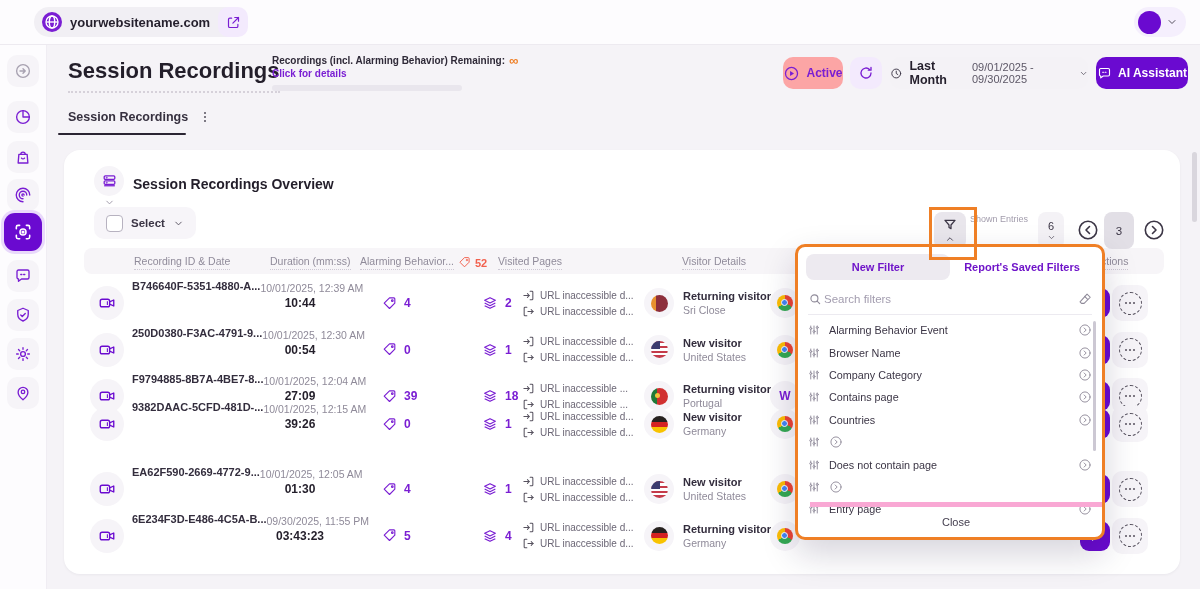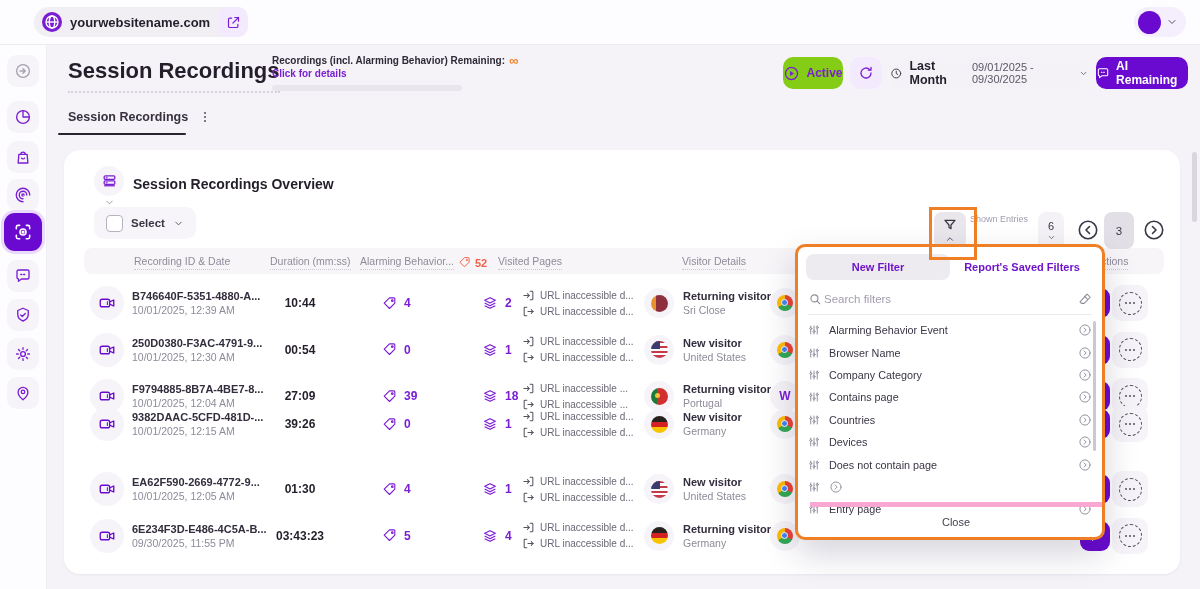--- a/index.html
+++ b/index.html
@@ -26,21 +26,21 @@
   .side-active-ring{position:absolute;left:1px;top:166px;width:44px;height:44px;border-radius:14px;background:#e9d9fb;}
   .side-active{position:absolute;left:4px;top:169px;width:38px;height:38px;border-radius:11px;background:#6a0ad0;display:flex;align-items:center;justify-content:center;color:#fff;}
   
   .page-title{position:absolute;left:68px;top:58px;font-size:22px;font-weight:700;color:#231e2a;border-bottom:2px dotted #d6d1da;padding-bottom:7px;z-index:2;}
   .remaining{position:absolute;left:272px;top:55px;z-index:2;}
   .remaining .l1{font-size:10px;font-weight:700;color:#2f2a38;display:flex;align-items:center;gap:4px;}
   .remaining .inf{color:#ef7f25;font-size:13px;font-weight:700;line-height:8px;}
   .remaining .l2{font-size:10px;font-weight:700;color:#7a1ed3;margin-top:2px;}
   .remaining .bar{margin-top:6px;width:190px;height:6px;border-radius:3px;background:#e9e6ed;}
   .hdr-btn{position:absolute;top:57px;height:32px;border-radius:10px;display:flex;align-items:center;justify-content:center;gap:6px;z-index:2;}
-  .btn-active{left:783px;width:60px;background:#84cc16;color:#7a1ed3;font-size:12px;font-weight:700;}
+  .btn-active{left:783px;width:60px;background:#fca5a5;color:#7a1ed3;font-size:12px;font-weight:700;}
   .btn-refresh{left:850px;width:32px;background:#f3eafd;color:#7a1ed3;}
   .btn-period{left:890px;width:198px;background:#f4f2f6;color:#241f2c;font-size:12px;gap:7px;}
   .btn-period .pl{font-weight:700;font-size:12.5px;}
   .btn-period .dr{font-size:11px;color:#5c5766;}
   .btn-ai{left:1096px;width:92px;background:#6a0ad0;color:#fff;font-size:12px;font-weight:700;}
   .tab-row{position:absolute;left:58px;top:106px;z-index:2;display:flex;align-items:center;gap:10px;padding:4px 10px;}
   .tab-label{font-size:12.5px;font-weight:600;color:#36303f;}
   .tab-underline{position:absolute;left:58px;top:133px;width:128px;height:2px;background:#2b2533;border-radius:2px;z-index:2;}
   
   .card{position:absolute;left:64px;top:150px;width:1116px;height:424px;background:#ffffff;border-radius:16px;box-shadow:0 1px 3px rgba(25,12,45,.05);z-index:1;}
@@ -64,21 +64,21 @@
   
   .thead{position:absolute;left:84px;top:248px;width:1080px;height:26px;background:#f7f5f8;border-radius:8px;z-index:1;}
   .th{position:absolute;top:255px;font-size:10.5px;color:#908b9a;border-bottom:1px dotted #cdc8d4;padding-bottom:2px;z-index:1;white-space:nowrap;}
   .th-alarm{display:flex;align-items:center;gap:4px;border-bottom:none;padding-bottom:0;}
   .th-alarm .t{border-bottom:1px dotted #cdc8d4;padding-bottom:2px;}
   .th-alarm .cnt{color:#f2604d;font-weight:700;font-size:11px;}
   .th-alarm .tagic{color:#f2604d;}
   .trow{position:absolute;left:84px;width:1080px;height:46px;z-index:1;}
   .cell{position:absolute;top:0;height:46px;display:flex;align-items:center;}
   .cam-circ{position:absolute;left:6px;top:6px;width:34px;height:34px;border-radius:50%;background:#f6f4f8;display:flex;align-items:center;justify-content:center;color:#6a0ad0;}
-  .c-id{left:48px;flex-direction:column;align-items:flex-start;justify-content:center;}
+  .c-id{left:48px;flex-direction:row;align-items:flex-start;justify-content:center;}
   .rid{font-size:11px;font-weight:700;color:#332d3d;}
   .sub{font-size:10.5px;color:#8f8a99;margin-top:2px;}
   .c-dur{left:180px;width:72px;justify-content:center;font-size:12px;font-weight:700;color:#231e2a;}
   .c-alarm{left:298px;width:64px;gap:7px;color:#7a1ed3;}
   .c-alarm b,.c-pages b{font-size:12px;font-weight:700;color:#7a1ed3;}
   .c-pages{left:398px;width:64px;gap:7px;color:#7a1ed3;}
   .c-urls{left:438px;flex-direction:column;align-items:flex-start;justify-content:center;gap:3px;}
   .urlline{display:flex;align-items:center;gap:5px;color:#57525f;}
   .urlline span{font-size:10px;color:#6b6675;}
   .c-visitor{left:560px;gap:9px;}
@@ -410,21 +410,21 @@
   <span class="pl">Last Month</span>
   <span class="dr">09/01/2025 - 09/30/2025</span>
   <svg class="ic" width="11" height="11" style="color:#55505e">
       <use href="#i-chevdown"></use>
     </svg>
 </div>
 <div class="hdr-btn btn-ai">
   <svg class="ic" width="15" height="15">
       <use href="#i-chat"></use>
     </svg>
-  <span>AI Remaining</span>
+  <span>AI Assistant</span>
 </div>
 
 <div class="tab-row">
   <span class="tab-label">Session Recordings</span>
   <svg class="ic" width="14" height="14" style="color:#55505e">
       <use href="#i-kebab"></use>
     </svg>
 </div>
 <div class="tab-underline"></div>
 
@@ -931,21 +931,20 @@
         </svg>
         <span class="lbl">Countries</span>
         <svg class="ic go" width="14" height="14">
           <use href="#i-circright"></use>
         </svg>
       </div>
     <div class="fitem">
         <svg class="ic drag" width="12" height="12">
           <use href="#i-sliders"></use>
         </svg>
-        <span class="lbl">Devices</span>
         <svg class="ic go" width="14" height="14">
           <use href="#i-circright"></use>
         </svg>
       </div>
     <div class="fitem">
         <svg class="ic drag" width="12" height="12">
           <use href="#i-sliders"></use>
         </svg>
         <span class="lbl">Does not contain page</span>
         <svg class="ic go" width="14" height="14">

